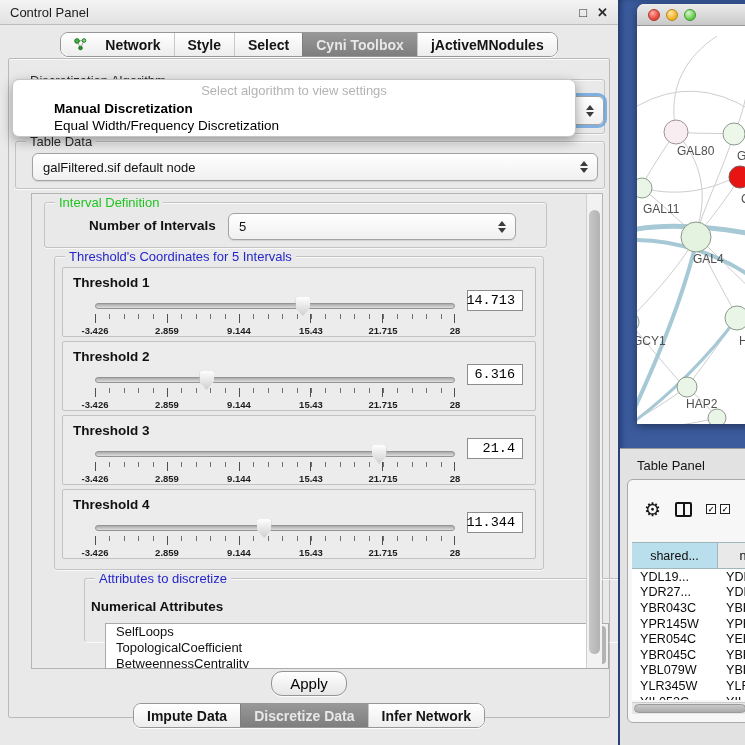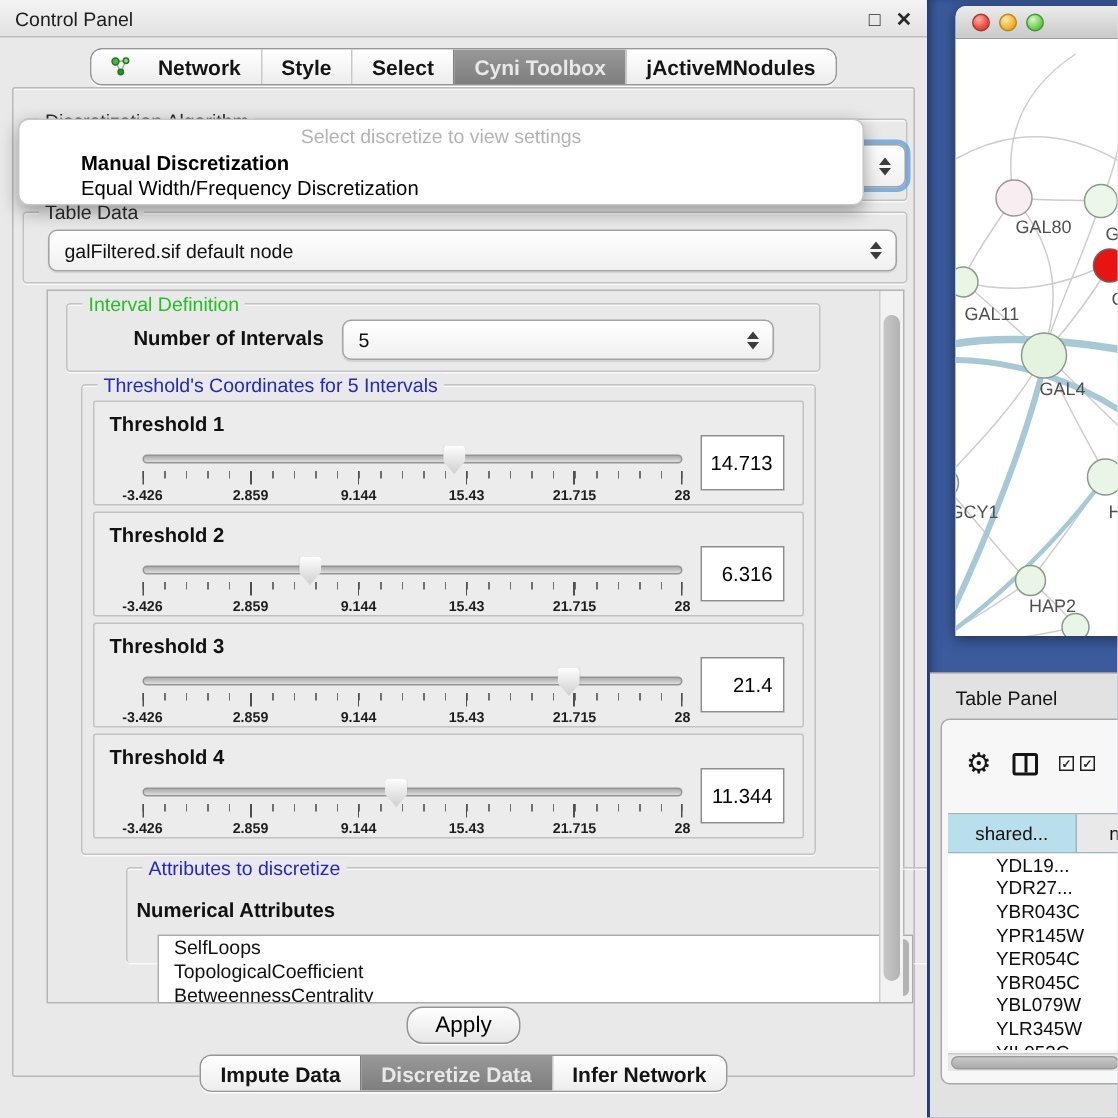--- a/index.html
+++ b/index.html
@@ -73,23 +73,23 @@
     clip-path:polygon(0 0,100% 0,100% 55%,50% 100%,0 55%);
     filter:drop-shadow(0 1px 1px rgba(0,0,0,.4)); transform:translateX(-50%); }
   .ticks { position:relative; height:9px; margin-top:2px; }
   .ticks .minor { position:absolute; left:0; top:0; width:100%; height:5px;
     background:repeating-linear-gradient(90deg,#6f6f6f 0,#6f6f6f 1px,transparent 1px,transparent 4%); }
   .ticks .major { position:absolute; left:0; top:0; width:100%; height:9px;
     border-right:1px solid #4f4f4f;
     background:repeating-linear-gradient(90deg,#4f4f4f 0,#4f4f4f 1px,transparent 1px,transparent 20%); }
   .tick-labels { position:relative; height:11px; margin-top:2px; font-size:9.5px; font-weight:700; color:#1d1d1d; }
   .tick-labels span { position:absolute; top:0; transform:translateX(-50%); white-space:nowrap; }
-  .value-box { position:absolute; right:12px; top:22px; width:56px; height:37px;
+  .value-box { position:absolute; right:12px; top:22px; width:56px; height:21px;
     background:#fff; border:1px solid #8d8d8d; display:flex; align-items:center;
-    justify-content:flex-end; padding-right:7px; font-size:13.5px; color:#000; }
+    justify-content:flex-end; padding-right:7px; font-size:13.5px; color:#000;font-family:Liberation Mono, monospace; }
 
   
   .attr-label { position:absolute; left:6px; top:20px; font-weight:700; font-size:13.5px; }
   .attr-list { position:absolute; left:20px; top:44px; width:504px; height:46px;
     background:#fff; border:1px solid #ababab; overflow:hidden; }
   .attr-item { height:16px; line-height:16px; padding-left:10px; font-size:13px; }
   .attr-scroll { position:absolute; right:0; top:0; bottom:0; width:13px; background:#f0f0f0; border-left:1px solid #d5d5d5; }
   .attr-scroll .vthumb { position:absolute; left:2px; right:2px; top:2px; bottom:4px;
     background:#b3b3b3; border-radius:5px; }
 
@@ -134,21 +134,21 @@
   .chk { width:10px; height:10px; border:1.5px solid #202020; font-size:8px; font-weight:700;
     display:flex; align-items:center; justify-content:center; color:#202020; background:#fff; }
   .tp-header { position:absolute; left:4px; top:62px; right:-20px; height:27px; display:flex;
     border-top:1px solid #9fb6bd; border-bottom:1px solid #9fb6bd; background:#e9e9e9; }
   .tp-header .hcell { display:flex; align-items:center; justify-content:center;
     font-size:12.5px; color:#0f0f0f; border-right:1px solid #9fb6bd; overflow:hidden; }
   .tp-header .hcell.c1 { width:86px; background:#badfec; }
   .tp-header .hcell.c2 { flex:1; background:#e9e9e9; }
   .tp-rows { position:absolute; left:4px; top:89px; right:-20px; height:131px; background:#fff; overflow:hidden; }
   .tp-row { display:flex; height:15.6px; align-items:center; font-size:12.6px; color:#0c0c0c; }
-  .tp-row .cell1 { width:86px; padding-left:8px; overflow:hidden; white-space:nowrap;margin-left:24px; }
+  .tp-row .cell1 { width:86px; padding-left:8px; overflow:hidden; white-space:nowrap; }
   .tp-row .cell2 { flex:1; padding-left:8px; overflow:hidden; white-space:nowrap; }
   .h-scrollbar { position:absolute; left:4px; top:222px; width:126px; height:12px; background:#e6e6e6; border-top:1px solid #cdcdcd; }
   .h-scrollbar .hthumb { position:absolute; left:2px; top:1px; height:9px; width:112px;
     background:linear-gradient(#c9c9c9,#ababab); border:1px solid #9a9a9a; border-radius:5px; }
 </style>
 </head>
 <body>
 
 <div class="control-panel">
 
@@ -349,21 +349,21 @@
           <div class="vthumb"></div>
         </div>
     </div>
 
     <div class="apply-row">
       <button class="push-button">Apply</button>
     </div>
   </div>
 
   <div class="algo-popup">
-    <div class="popup-prompt">Select discretize to view settings</div>
+    <div class="popup-prompt">Select algorithm to view settings</div>
     <div class="popup-option bold">Manual Discretization</div>
     <div class="popup-option">Equal Width/Frequency Discretization</div>
   </div>
 
   <div class="tabrow bottom">
     <div class="segmented" id="bottom-tabs">
         <div class="segment">
           <span>Impute Data</span>
         </div>
         <div class="segment selected">

